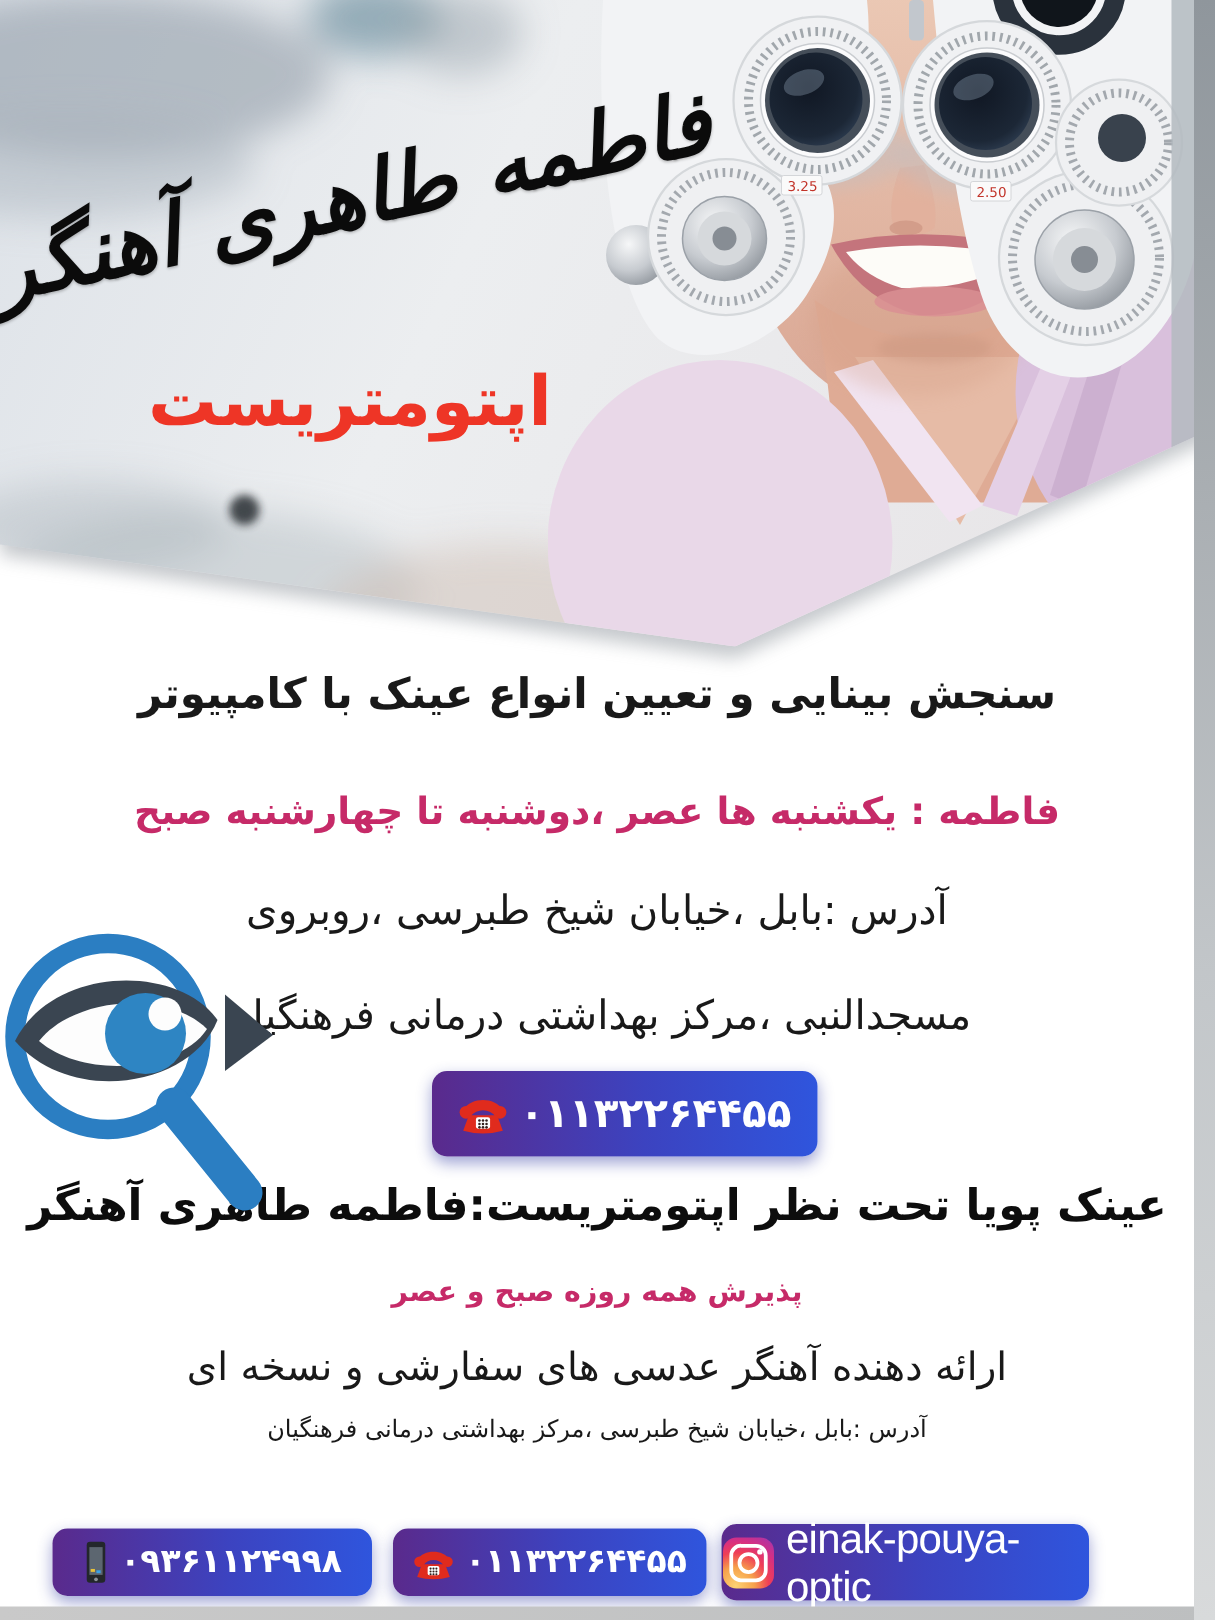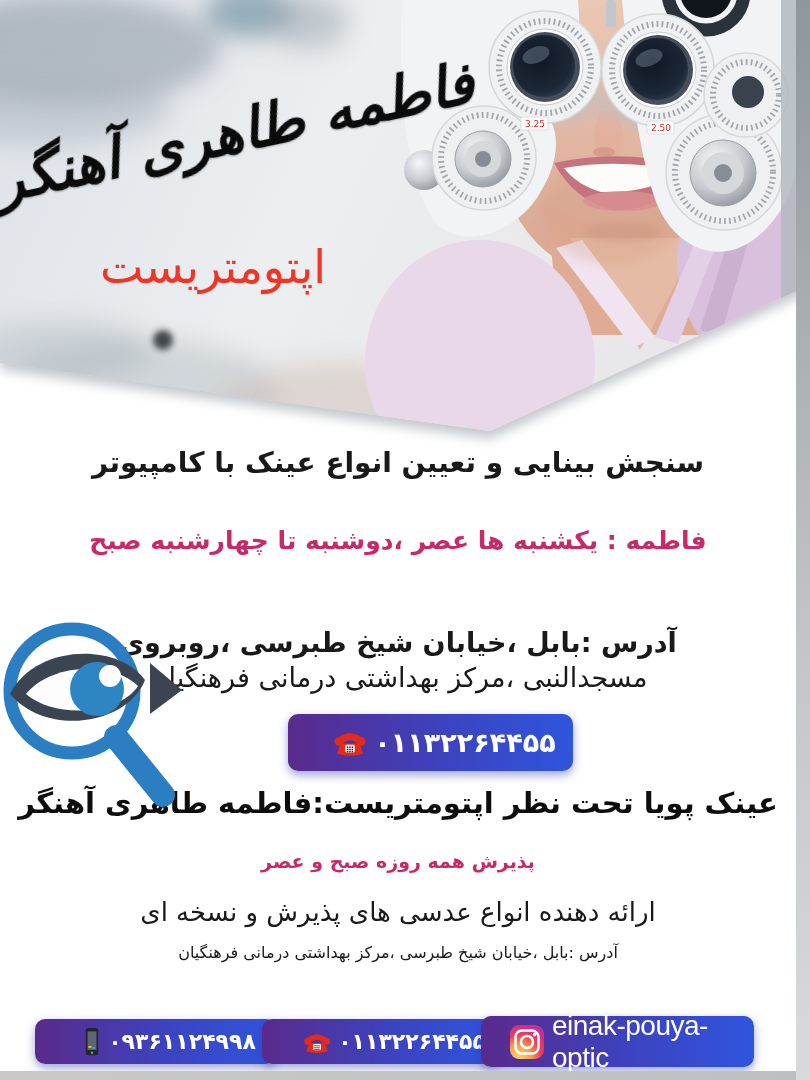--- a/index.html
+++ b/index.html
@@ -18,44 +18,43 @@
   
   .calligraphy{
     position:absolute;top:96px;left:18px;width:460px;z-index:5;
     font-size:57px;font-weight:bold;font-style:italic;color:#0b0b0b;
     direction:rtl;text-align:center;white-space:nowrap;
     transform:rotate(-12deg);transform-origin:center;
     text-shadow:0 1px 2px rgba(0,0,0,.25);
   }
   .profession{
     position:absolute;top:240px;left:58px;width:310px;z-index:5;
-    font-size:46px;font-weight:400;color:#ee3526;
-    direction:rtl;text-align:center;white-space:nowrap;
+    font-size:46px;font-weight:700;color:#ee3526;
+    direction:rtl;white-space:nowrap;
     letter-spacing:1px;
   }
   
   .line{
     position:absolute;left:0;width:796px;z-index:6;
     direction:rtl;text-align:center;white-space:nowrap;color:#191919;
   }
   .l-service   {top:446px;font-size:28px;font-weight:700;}
   .l-admission1{top:526px;font-size:25px;font-weight:700;color:#c62a68;}
-  .l-addr1     {top:592px;font-size:27px;font-weight:700;margin-top:35px;}
+  .l-addr1     {top:592px;font-size:27px;font-weight:400;}
   .l-addr2     {top:662px;font-size:27px;font-weight:500;}
   .l-shop      {top:786px;font-size:29px;font-weight:700;color:#0d0d0d;}
   .l-admission2{top:850px;font-size:19px;font-weight:700;color:#c62a68;}
   .l-lenses    {top:897px;font-size:26px;font-weight:500;}
   .l-addr3     {top:943px;font-size:16px;font-weight:500;}
   
   .btn{
     position:absolute;z-index:10;display:flex;align-items:center;justify-content:center;
     gap:7px;border-radius:10px;color:#fff;
     background:linear-gradient(90deg,#5a2a8c 0%,#3c43c0 55%,#2f55dd 100%);
     box-shadow:0 4px 10px rgba(40,50,160,.45);
-    padding-left:28px;
   }
   .btn .num{font-weight:700;direction:ltr;}
   .btn-phone-main{top:714px;left:288px;width:257px;height:57px;font-size:27px;}
   .btn-mobile    {top:1019px;left:35px;width:213px;height:45px;font-size:22px;}
   .btn-phone-2   {top:1019px;left:262px;width:209px;height:45px;font-size:22px;}
   .btn-insta     {top:1016px;left:481px;width:245px;height:51px;align-items:center;}
   .btn-insta .handle{
     font-family:"Liberation Sans",sans-serif;font-size:28px;font-weight:400;
     letter-spacing:-.5px;direction:ltr;
   }
@@ -221,21 +220,21 @@
       <circle cx="15.5" cy="24.6" r="0.9"></circle>
         <circle cx="18" cy="24.6" r="0.9"></circle>
         <circle cx="20.5" cy="24.6" r="0.9"></circle>
     </g>
   </svg>
   <span class="num">۰۱۱۳۲۲۶۴۴۵۵</span>
 </div>
 
 <div class="line l-shop">عینک پویا تحت نظر اپتومتریست:فاطمه طاهری آهنگر</div>
 <div class="line l-admission2">پذیرش همه روزه صبح و عصر</div>
-<div class="line l-lenses">ارائه دهنده انواع عدسی های پذیرش و نسخه ای</div>
+<div class="line l-lenses">ارائه دهنده آهنگر عدسی های سفارشی و نسخه ای</div>
 <div class="line l-addr3">آدرس :بابل ،خیابان  شیخ طبرسی ،مرکز بهداشتی درمانی فرهنگیان</div>
 
 <div class="logo">
   <svg width="192" height="205" viewBox="0 0 192 205">
     <circle cx="72" cy="85" r="62" fill="none" stroke="#2b7ec2" stroke-width="13"></circle>
     <line x1="116" y1="131" x2="163" y2="189" stroke="#2b7ec2" stroke-width="24" stroke-linecap="round"></line>
     <path d="M 10,88 C 35,38 118,36 145,74 C 128,118 48,132 10,88 Z" fill="#3a4551"></path>
     <path d="M 26,88 C 50,58 112,54 138,80 C 120,108 56,114 26,88 Z" fill="#fdfdfd"></path>
     <circle cx="97" cy="83" r="27" fill="#2e85c3"></circle>
     <circle cx="110" cy="70" r="11" fill="#fdfdfd"></circle>

